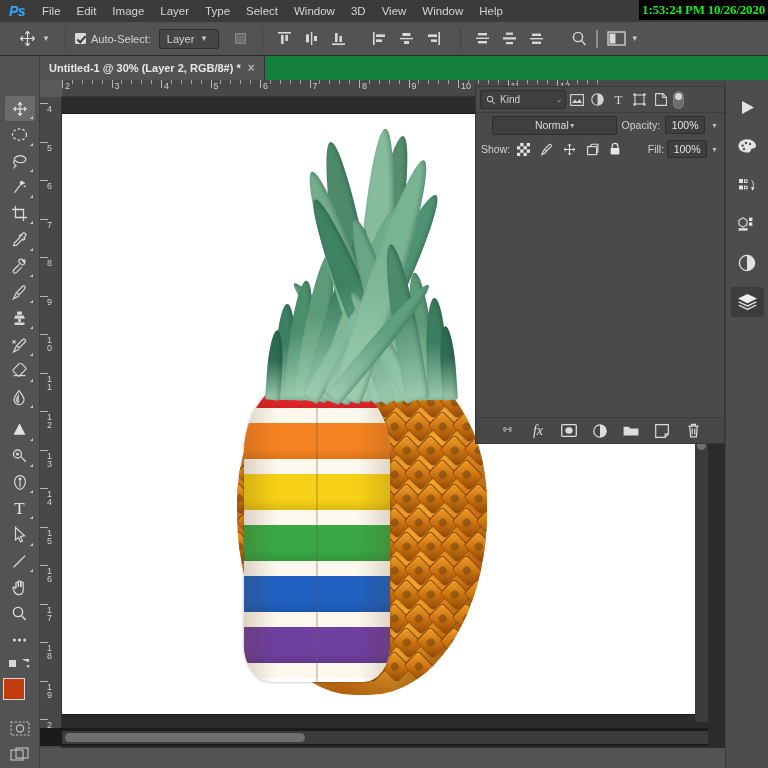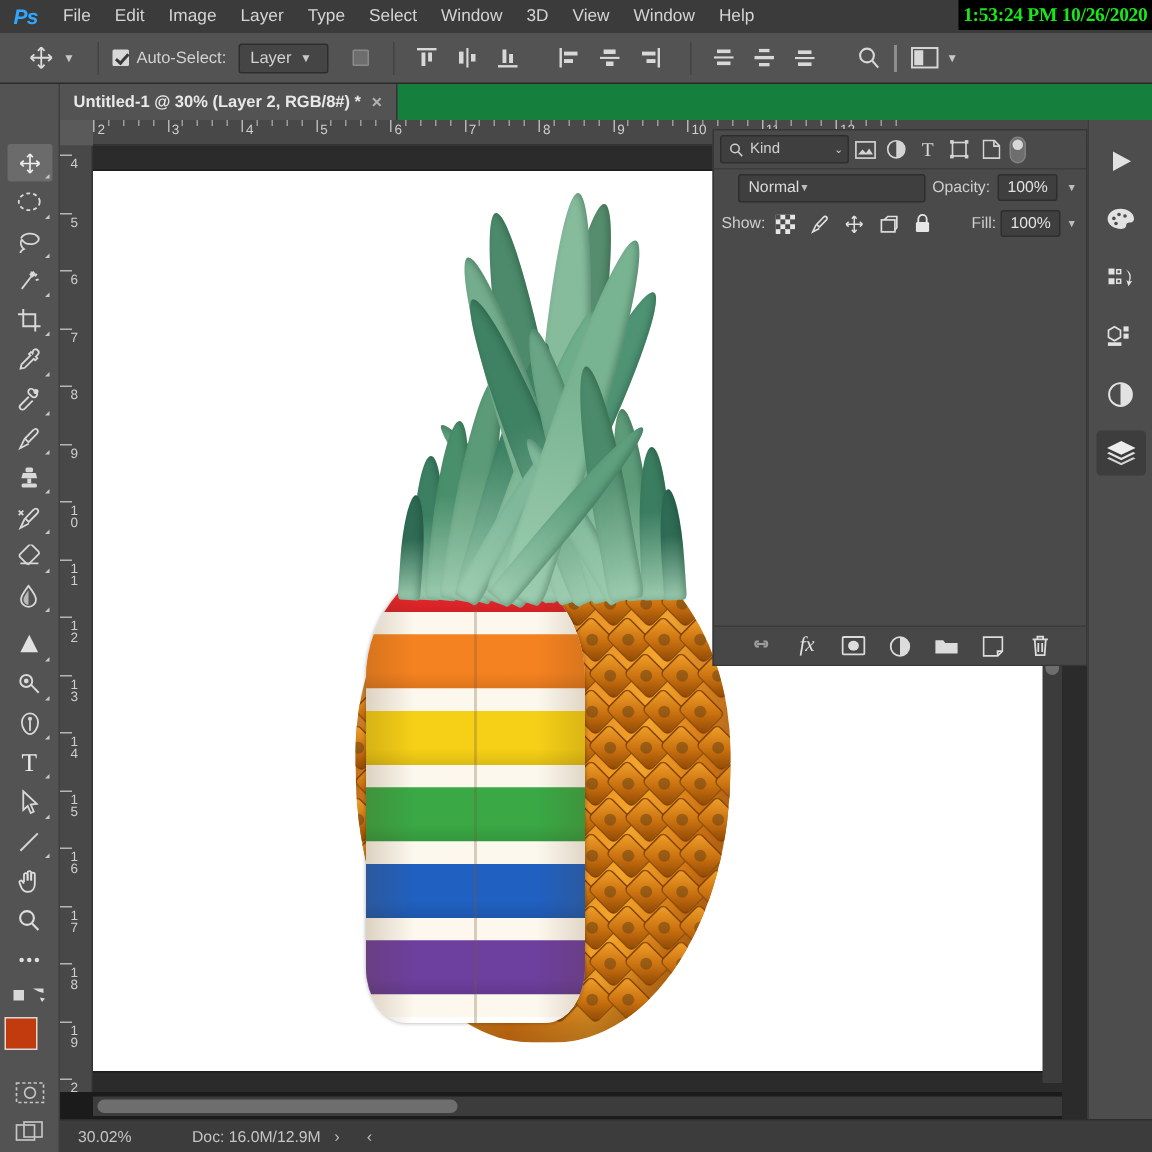--- a/index.html
+++ b/index.html
@@ -262,21 +262,21 @@
   .fpill:after {
     content:""; position: absolute; left: 1px; top: 1px; width: 7px; height: 7px;
     background: #d7d7d7; border-radius: 50%;
   }
 
   .blend-row {
     height: 24px; display: flex; align-items: center; padding: 0 5px; gap: 5px;
   }
   .blend-select {
     flex: 1; height: 19px; background: #3f3f3f; border: 1px solid #2e2e2e; border-radius: 2px;
-    display: flex; align-items: center; justify-content: flex-start;
+    display: flex; align-items: center; justify-content: center;
     padding: 0 4px 0 6px; color: #dcdcdc; font-size: 10.5px; margin-left: 11px;
   }
   .blend-select .bchev { font-size: 7px; color: #bdbdbd; }
   .lbl { color: #cfcfcf; font-size: 10.5px; }
   .numfield {
     width: 40px; height: 18px; background: #3f3f3f; border: 1px solid #2e2e2e;
     color: #e2e2e2; font-size: 10.5px; display: flex; align-items: center;
     justify-content: center; border-radius: 2px;
   }
   .numchev { font-size: 7px; color: #bdbdbd; padding: 0 1px; }
@@ -1193,21 +1193,15 @@
       <svg width="21" height="18" viewBox="0 0 21 18">
           <g fill="#ededed">
             <path d="M10.5 1L20 5.6l-9.5 4.6L1 5.6z"></path>
             <path d="M10.5 12.2L2.6 8.4 1 9.2l9.5 4.6L20 9.2l-1.6-.8z" opacity=".95"></path>
             <path d="M10.5 15.6L2.6 11.8 1 12.6l9.5 4.6L20 12.6l-1.6-.8z" opacity=".85"></path>
           </g>
         </svg>
     </div>
   </div>
 
-  <div class="statusbar">
-    <span class="st-zoom">30.02%</span>
-    <span class="st-doc">Doc: 16.0M/12.9M</span>
-    <span class="st-arrow">›</span>
-    <span class="st-arrow">‹</span>
-  </div>
 
 
 </div>
 
 </body></html>

